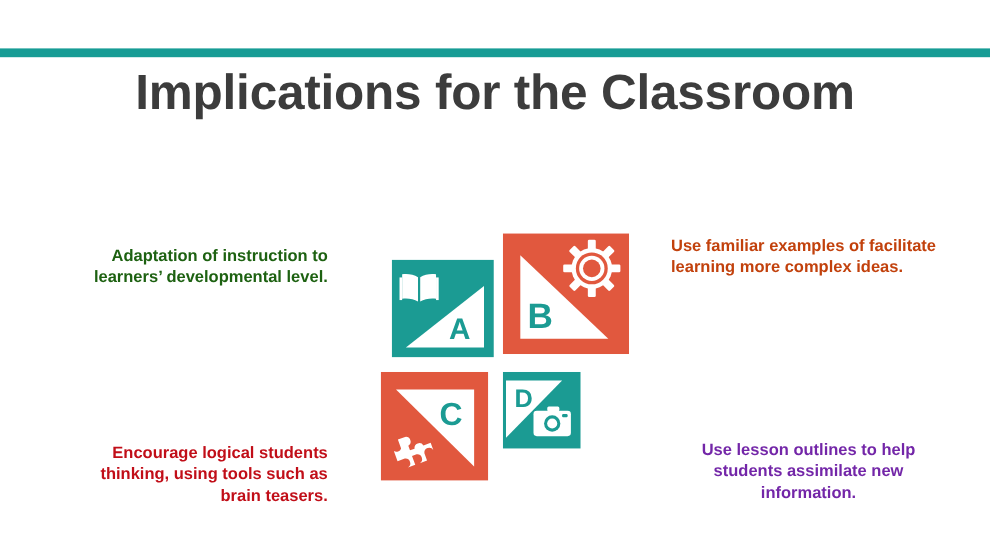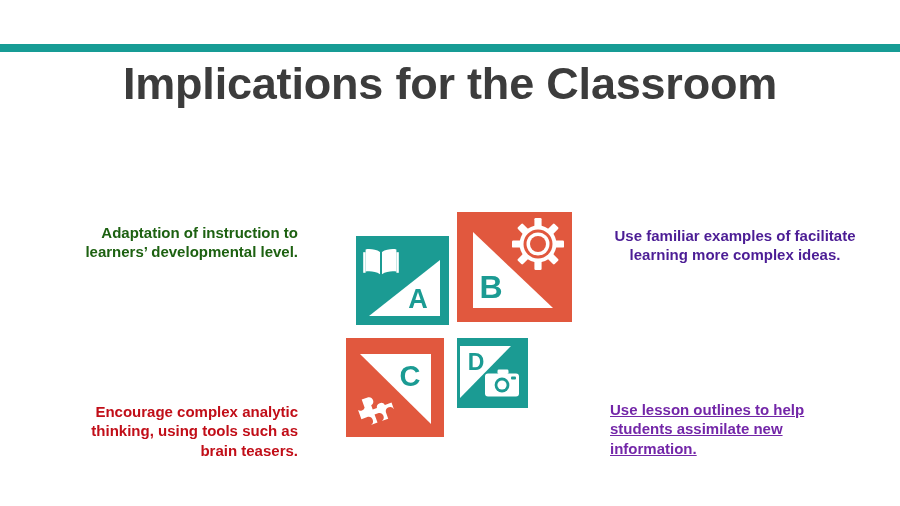--- a/index.html
+++ b/index.html
@@ -63,31 +63,30 @@
     text-align: right;
     color: #1D6111;
   }
   .txt-bl {
     left: 58px; top: 358px;
     width: 240px;
     text-align: right;
     color: #C10E18;
   }
   .txt-tr {
-    left: 610px; top: 182px;
+    left: 610px; top: 170px;
     width: 250px;
-    text-align: center;
-    color: #4c1d95;
+    text-align: left;
+    color: #c2410c;
   }
   .txt-br {
     left: 610px; top: 356px;
     width: 250px;
-    text-align: left;
+    text-align: center;
     color: #7326A8;
-    text-decoration: underline;
   }
 
   
   #graphic {
     position: absolute;
     left: 340px; top: 160px;
     width: 240px;
     height: 240px;
   }
   .sq {
@@ -104,21 +103,21 @@
 </head>
 <body>
 
 <div id="slide">
 
   <div class="bar-top"></div>
 
   <div class="title">Implications for the Classroom</div>
 
   <div class="txt txt-tl">Adaptation of instruction to learners’ developmental level.</div>
-  <div class="txt txt-bl">Encourage complex analytic thinking, using tools such as brain teasers.</div>
+  <div class="txt txt-bl">Encourage logical students thinking, using tools such as brain teasers.</div>
   <div class="txt txt-tr">Use familiar examples of facilitate learning more complex ideas.</div>
   <div class="txt txt-br">Use lesson outlines to help students assimilate new information.</div>
 
   <div id="graphic">
 
     <div class="sq sq-a">
       <svg viewBox="0 0 93 89" width="93" height="89">
         <rect x="0" y="0" width="93" height="89" fill="#1B9B93"></rect>
 
         <polygon points="84,24 84,80 13,80" fill="#FFFFFF"></polygon>

